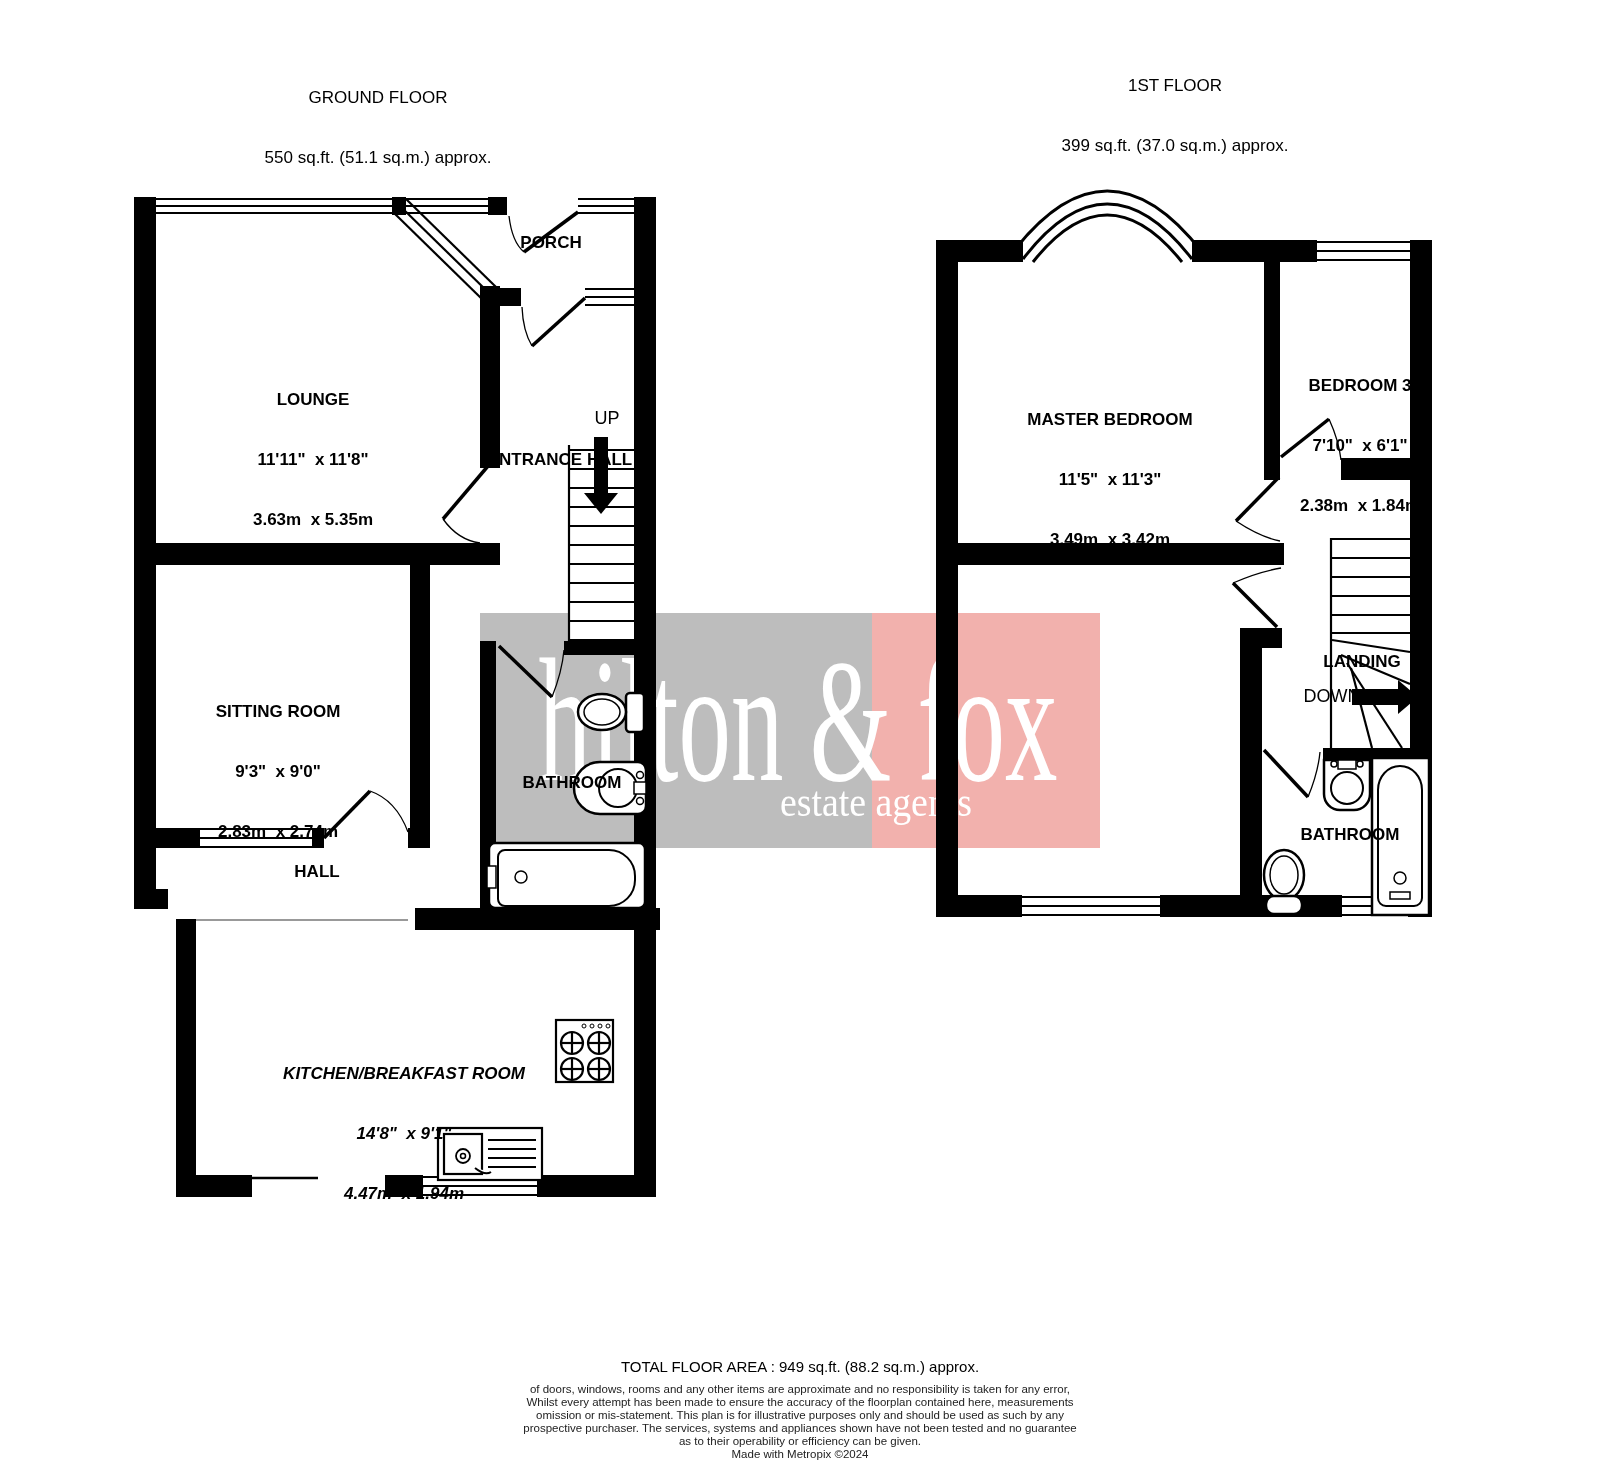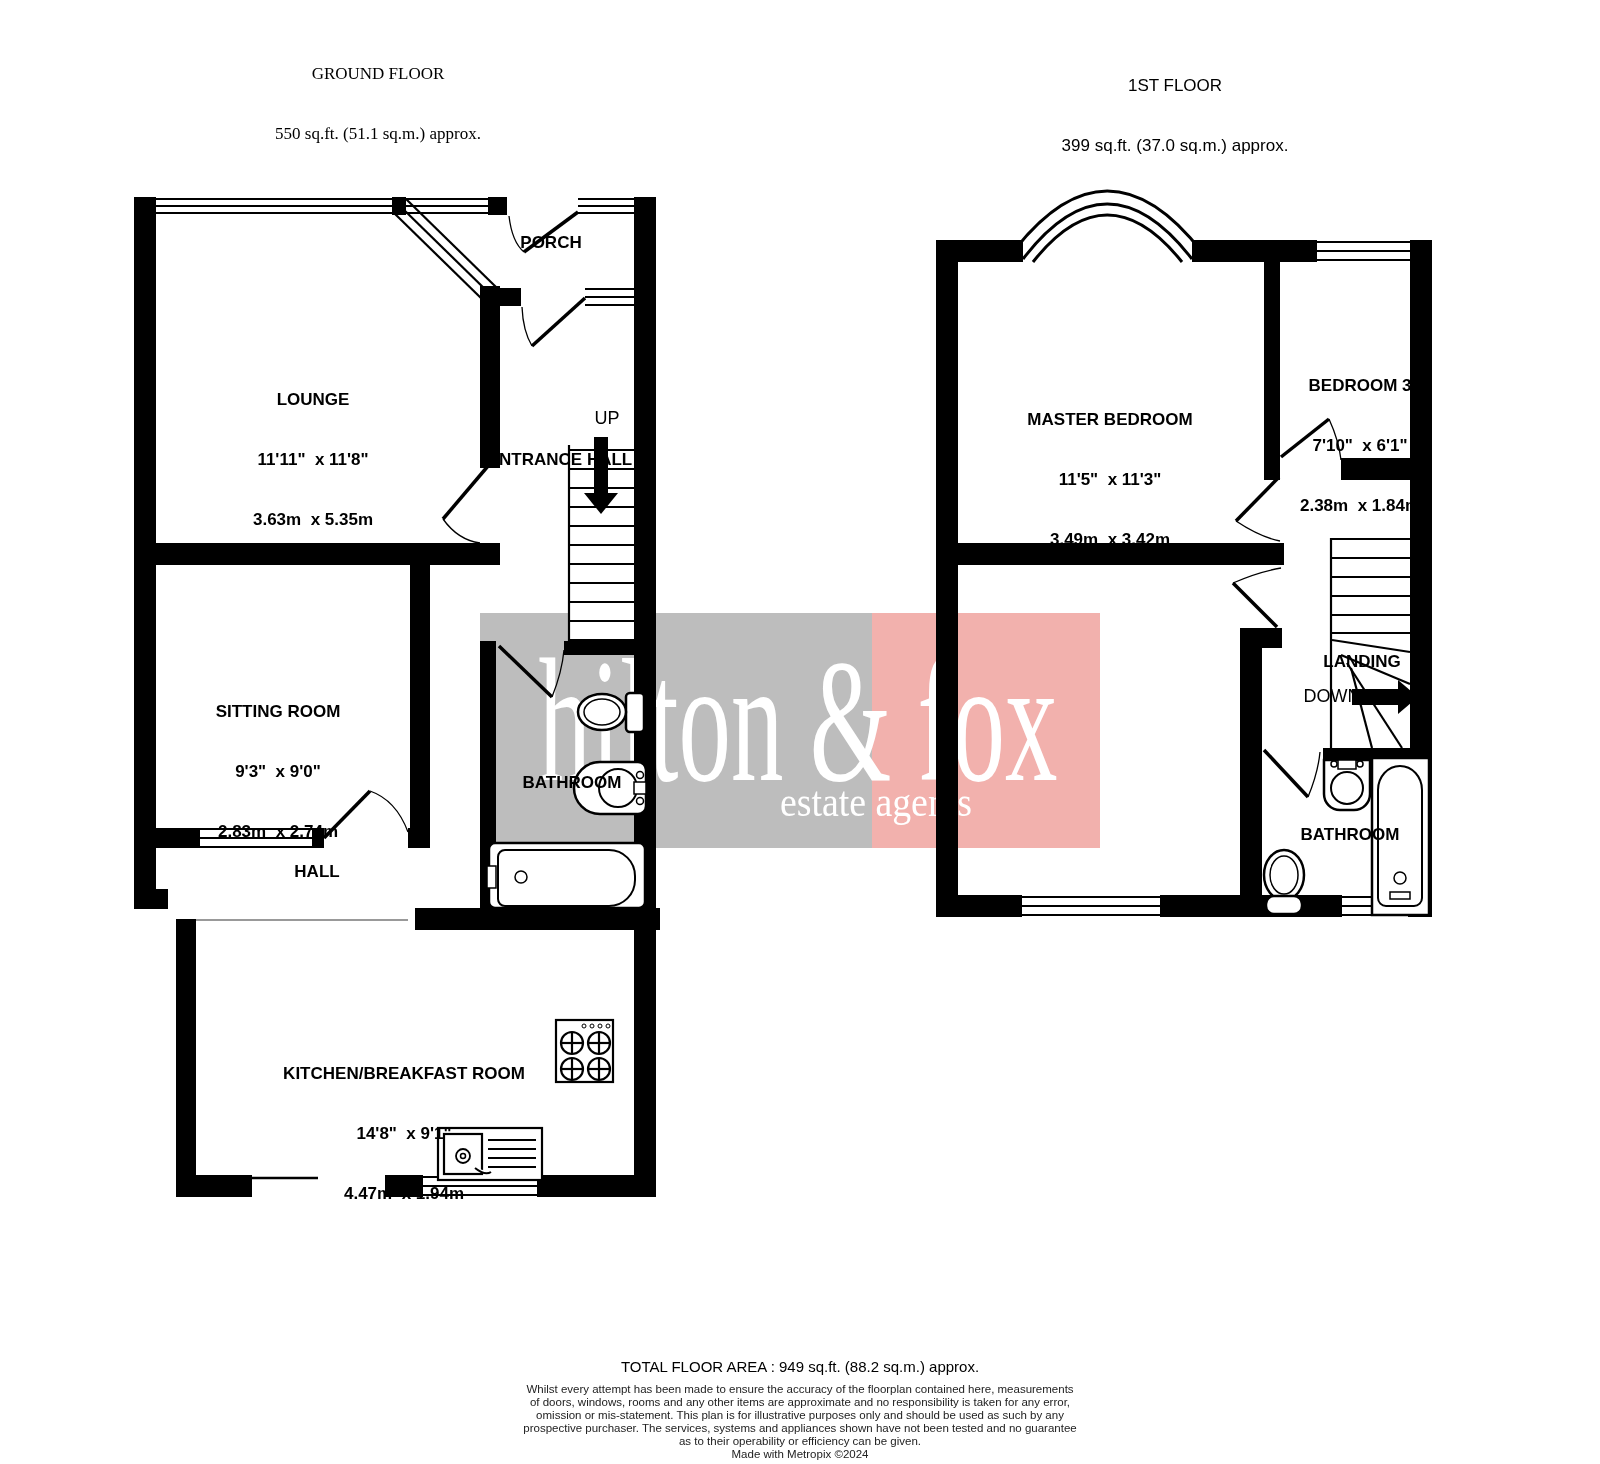--- a/index.html
+++ b/index.html
@@ -325,21 +325,21 @@
           <ellipse cx="1284" cy="875" rx="20" ry="25"></ellipse>
           <ellipse cx="1284" cy="875" rx="14" ry="19" stroke-width="1.5"></ellipse>
           <rect x="1266" y="896" width="36" height="18" rx="8"></rect>
         </g>
       </g>
     </g>
   </svg>
 
   <div class="layer z-labels" style="width:1600px;height:1464px;">
 
-    <div class="lbl floor-title" style="left:378px;top:24px;font-family:Liberation Serif, serif;">
+    <div class="lbl floor-title" style="left:378px;top:48px;">
       <div>GROUND FLOOR</div>
       <div>550 sq.ft. (51.1 sq.m.) approx.</div>
     </div>
     <div class="lbl floor-title" style="left:1175px;top:36px;">
       <div>1ST FLOOR</div>
       <div>399 sq.ft. (37.0 sq.m.) approx.</div>
     </div>
 
     <div class="lbl" style="left:313px;top:350px;">
       <div>LOUNGE</div>
@@ -353,21 +353,21 @@
 
     <div class="lbl" style="left:278px;top:662px;">
       <div>SITTING ROOM</div>
       <div>9'3"  x 9'0"</div>
       <div>2.83m  x 2.74m</div>
     </div>
 
     <div class="lbl" style="left:317px;top:862px;">HALL</div>
     <div class="lbl bath" style="left:572px;top:773px;">BATHROOM</div>
 
-    <div class="lbl" style="left:404px;top:1024px;">
+    <div class="lbl" style="left:404px;top:1024px;font-style:italic;">
       <div>KITCHEN/BREAKFAST ROOM</div>
       <div>14'8"  x 9'1"</div>
       <div>4.47m  x 1.94m</div>
     </div>
 
     <div class="lbl" style="left:1110px;top:370px;">
       <div>MASTER BEDROOM</div>
       <div>11'5"  x 11'3"</div>
       <div>3.49m  x 3.42m</div>
     </div>
@@ -378,22 +378,22 @@
       <div>2.38m  x 1.84m</div>
     </div>
 
 
     <div class="lbl" style="left:1362px;top:652px;">LANDING</div>
     <div class="lbl small" style="left:1332px;top:689px;">DOWN</div>
     <div class="lbl bath" style="left:1350px;top:825px;">BATHROOM</div>
 
     <div class="footer">
       <div class="total">TOTAL FLOOR AREA : 949 sq.ft. (88.2 sq.m.) approx.</div>
+      <div class="disc">of doors, windows, rooms and any other items are approximate and no responsibility is taken for any error,</div>
       <div class="disc">Whilst every attempt has been made to ensure the accuracy of the floorplan contained here, measurements</div>
-      <div class="disc">of doors, windows, rooms and any other items are approximate and no responsibility is taken for any error,</div>
       <div class="disc">omission or mis-statement. This plan is for illustrative purposes only and should be used as such by any</div>
       <div class="disc">prospective purchaser. The services, systems and appliances shown have not been tested and no guarantee</div>
       <div class="disc">as to their operability or efficiency can be given.</div>
       <div class="disc">Made with Metropix ©2024</div>
     </div>
   </div>
 
   <svg class="layer z-arrows" width="1600" height="1464">
     <g fill="#000">
       <rect x="594" y="437" width="14" height="56"></rect>

